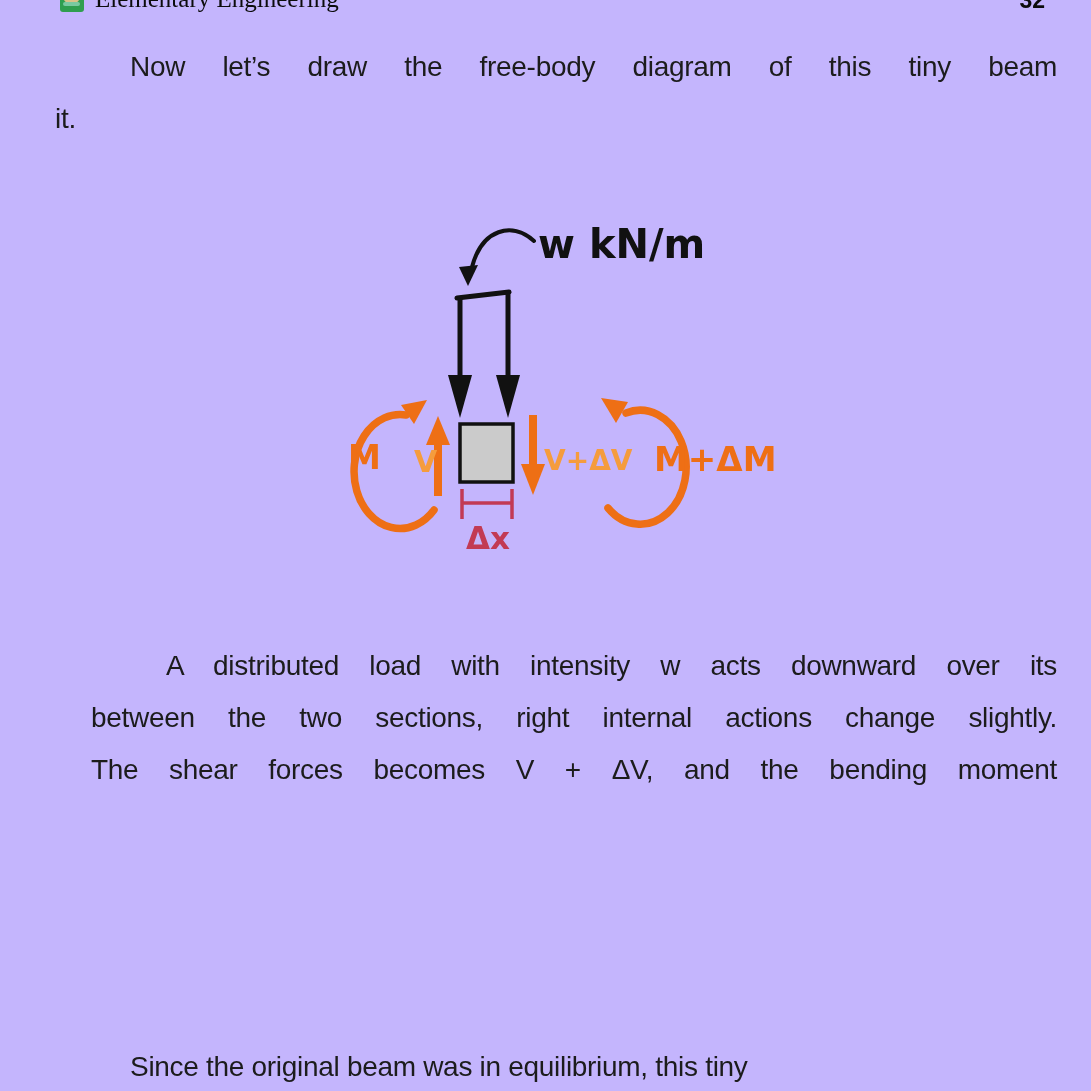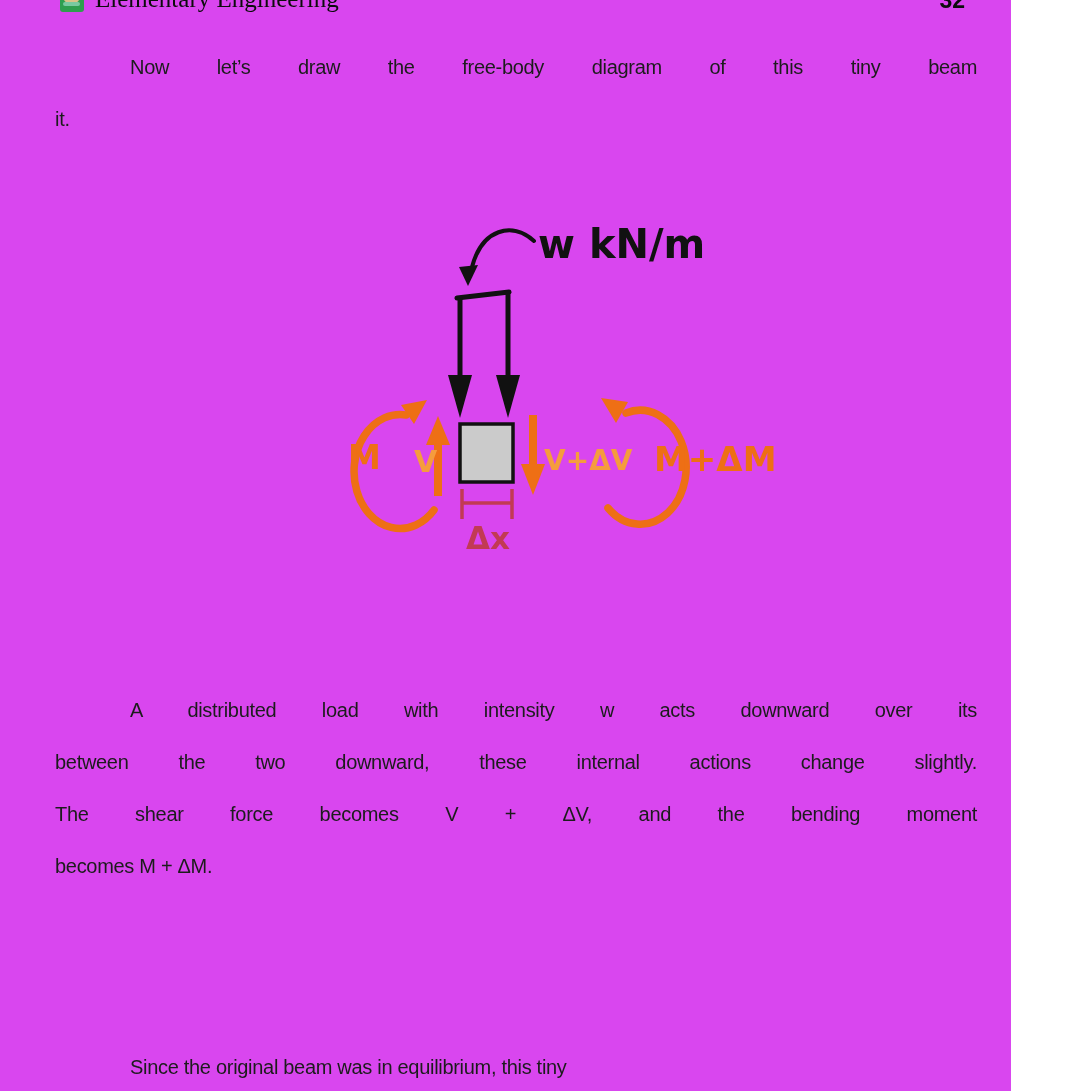--- a/index.html
+++ b/index.html
@@ -1,20 +1,20 @@
 <!DOCTYPE html>
 <html style="--orange: #ee6f15; --light-orange: #f59c3d; --crimson: #c23a54; --element-fill: #cbcbcb; --ink: #111111;"><head>
 <meta charset="utf-8">
 <style>
   html, body { margin: 0; padding: 0; background: #ffffff; }
   .page {
     position: relative;
-    width: 1011px;
+    width: 1091px;
     height: 1091px;
-    background: #d946ef;
+    background: #c4b5fd;
     overflow: hidden;
     font-family: "Liberation Sans", sans-serif;
   }
 
   
   .header { position: absolute; left: 0; top: 0; width: 100%; height: 16px; }
   .logo {
     position: absolute; left: 60px; top: -9px;
     width: 24px; height: 21px; border-radius: 3px;
     background: #2f9e4f; overflow: hidden;
@@ -33,28 +33,28 @@
     font-size: 25px; color: #0c0c0c; white-space: nowrap;
   }
   .page-number {
     position: absolute; right: 46px; top: -13px;
     font-size: 23px; font-weight: bold; color: #0c0c0c;
   }
 
   
   .para {
     position: absolute; left: 55px; right: 34px;
-    font-size: 20px; line-height: 52px; color: #1c1c1c;
+    font-size: 28px; line-height: 52px; color: #1c1c1c;
     letter-spacing: -0.3px;
   }
   .para .line { text-align: justify; text-align-last: justify; }
   .para .line.last { text-align-last: left; }
   .para .line.indent { text-indent: 75px; }
   .p1 { top: 41px; }
-  .p2 { top: 684px; }
+  .p2 { top: 640px; margin-left: 36px; }
   .p3 { top: 1041px; }
 
   
   .diagram { position: absolute; left: 330px; top: 205px; }
   .diagram text { font-family: "DejaVu Sans", sans-serif; font-weight: 600; }
   .ink-stroke   { stroke: var(--ink); fill: none; }
   .ink-fill     { fill: var(--ink); }
   .orange-stroke{ stroke: var(--orange); fill: none; }
   .orange-fill  { fill: var(--orange); }
   .lorange-fill { fill: var(--light-orange); }
@@ -112,21 +112,20 @@
     <text x="324" y="266" font-size="34" class="orange-fill">M+ΔM</text>
 
     <path d="M 132 298 H 182" stroke-width="3.5" class="crimson-stroke"></path>
     <path d="M 132 284 V 314" stroke-width="3.5" class="crimson-stroke"></path>
     <path d="M 182 284 V 314" stroke-width="3.5" class="crimson-stroke"></path>
     <text x="136" y="344" font-size="31" class="crimson-fill">Δx</text>
   </svg>
 
   <div class="para p2">
       <div class="line indent">A distributed load with intensity w acts downward over its</div>
-      <div class="line">between the two downward, these internal actions change slightly.</div>
-      <div class="line">The shear force becomes V + ΔV, and the bending moment</div>
-      <div class="line last">becomes M + ΔM.</div>
+      <div class="line">between the two sections, right internal actions change slightly.</div>
+      <div class="line">The shear forces becomes V + ΔV, and the bending moment</div>
     </div>
   <div class="para p3">
       <div class="line last indent">Since the original beam was in equilibrium, this tiny</div>
     </div>
 
 </div>
 
 </body></html>

